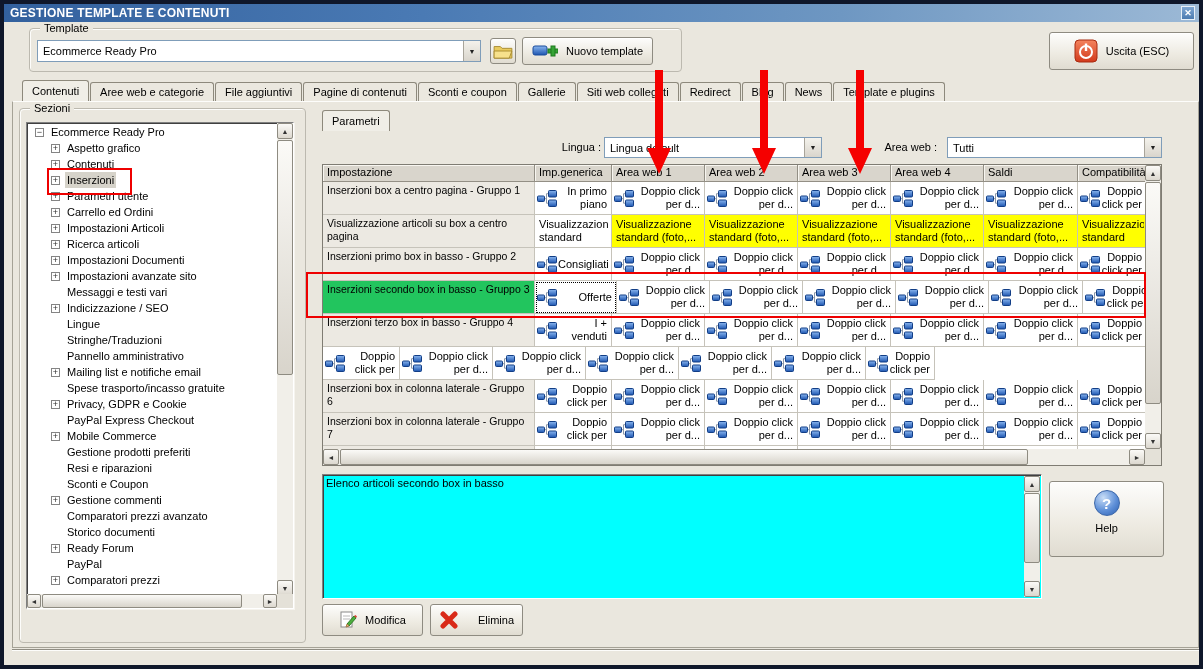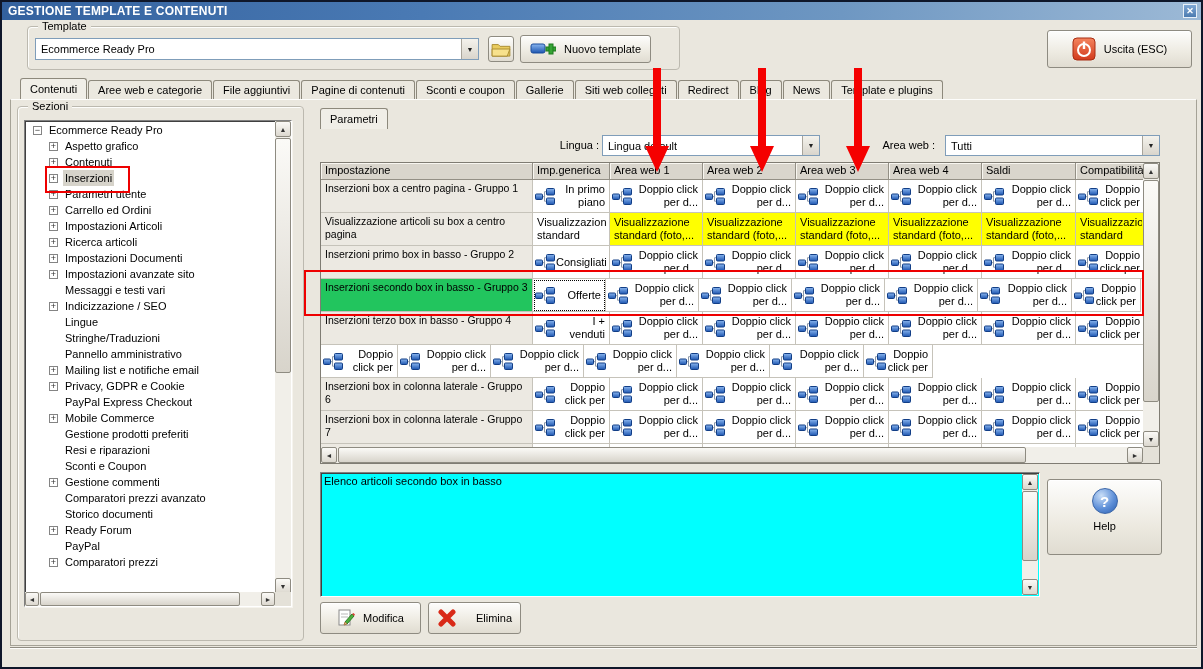--- a/index.html
+++ b/index.html
@@ -1,20 +1,20 @@
 <!DOCTYPE html>
 <html><head>
 <meta charset="utf-8">
 <style>
   * { box-sizing: border-box; margin: 0; padding: 0; }
   html,body { background:#ffffff; }
   body { font-family:"Liberation Sans", sans-serif; font-size:11px; color:#000; }
 
   .window { position:relative; width:1203px; height:669px; background:#EAE7DE;
-            border:2px solid #0f172a; overflow:hidden; }
+            border:4px solid #0f172a; overflow:hidden; }
 
   
   .titlebar { position:absolute; left:0; top:0; width:100%; height:18px;
     background:linear-gradient(90deg,#33619E 0%,#4A7AB4 35%,#6E97C2 70%,#9CB9D6 100%);
     display:flex; align-items:center; }
   .titlebar .t { color:#fff; font-weight:bold; font-size:12px; padding-left:6px; letter-spacing:.2px; }
   .closebtn { position:absolute; right:4px; top:2px; width:14px; height:14px;
     background:linear-gradient(#7FA7D4,#4C7BB0); border:1px solid #E8F0F8;
     color:#fff; font-size:9px; font-weight:bold; line-height:12px; text-align:center; cursor:default; }
 
@@ -240,20 +240,24 @@
         </div>
         <div class="titem child">
           <span class="pmbox empty"></span>
           <span class="tlabel">Pannello amministrativo</span>
         </div>
         <div class="titem child">
           <span class="pmbox">+</span>
           <span class="tlabel">Mailing list e notifiche email</span>
         </div>
         <div class="titem child">
+          <span class="pmbox empty"></span>
+          <span class="tlabel">Spese trasporto/incasso gratuite</span>
+        </div>
+        <div class="titem child">
           <span class="pmbox">+</span>
           <span class="tlabel">Privacy, GDPR e Cookie</span>
         </div>
         <div class="titem child">
           <span class="pmbox empty"></span>
           <span class="tlabel">PayPal Express Checkout</span>
         </div>
         <div class="titem child">
           <span class="pmbox">+</span>
           <span class="tlabel">Mobile Commerce</span>
@@ -484,21 +488,21 @@
                 <path d="M7.5 8.7 H9.5 M9.5 3.7 V13.2 M9.5 3.7 H11.5 M9.5 13.2 H11.5" stroke="#8C98A8" fill="none"></path>
                 <rect x="0.5" y="6" width="7" height="5.5" rx="1" fill="url(#boxgrad)" stroke="#123E86"></rect>
                 <rect x="11.5" y="0.5" width="8" height="6.5" rx="1" fill="url(#boxgrad)" stroke="#123E86"></rect>
                 <rect x="11.5" y="10" width="8" height="6.5" rx="1" fill="url(#boxgrad)" stroke="#123E86"></rect>
               </svg>
               <div class="ct">Doppio click per d...</div>
             </div>
           </div>
           <div class="trow">
             <div class="td lab cyan" style="width: 212px;">Inserzioni secondo box in basso - Gruppo 3</div>
-            <div class="td focus" style="width: 73px;">
+            <div class="td focus" style="width: 82px;">
               <svg width="20" height="17" viewBox="0 0 20 17">
                 <path d="M7.5 8.7 H9.5 M9.5 3.7 V13.2 M9.5 3.7 H11.5 M9.5 13.2 H11.5" stroke="#8C98A8" fill="none"></path>
                 <rect x="0.5" y="6" width="7" height="5.5" rx="1" fill="url(#boxgrad)" stroke="#123E86"></rect>
                 <rect x="11.5" y="0.5" width="8" height="6.5" rx="1" fill="url(#boxgrad)" stroke="#123E86"></rect>
                 <rect x="11.5" y="10" width="8" height="6.5" rx="1" fill="url(#boxgrad)" stroke="#123E86"></rect>
               </svg>
               <div class="ct">Offerte</div>
             </div>
             <div class="td" style="width: 93px;">
               <svg width="20" height="17" viewBox="0 0 20 17">

